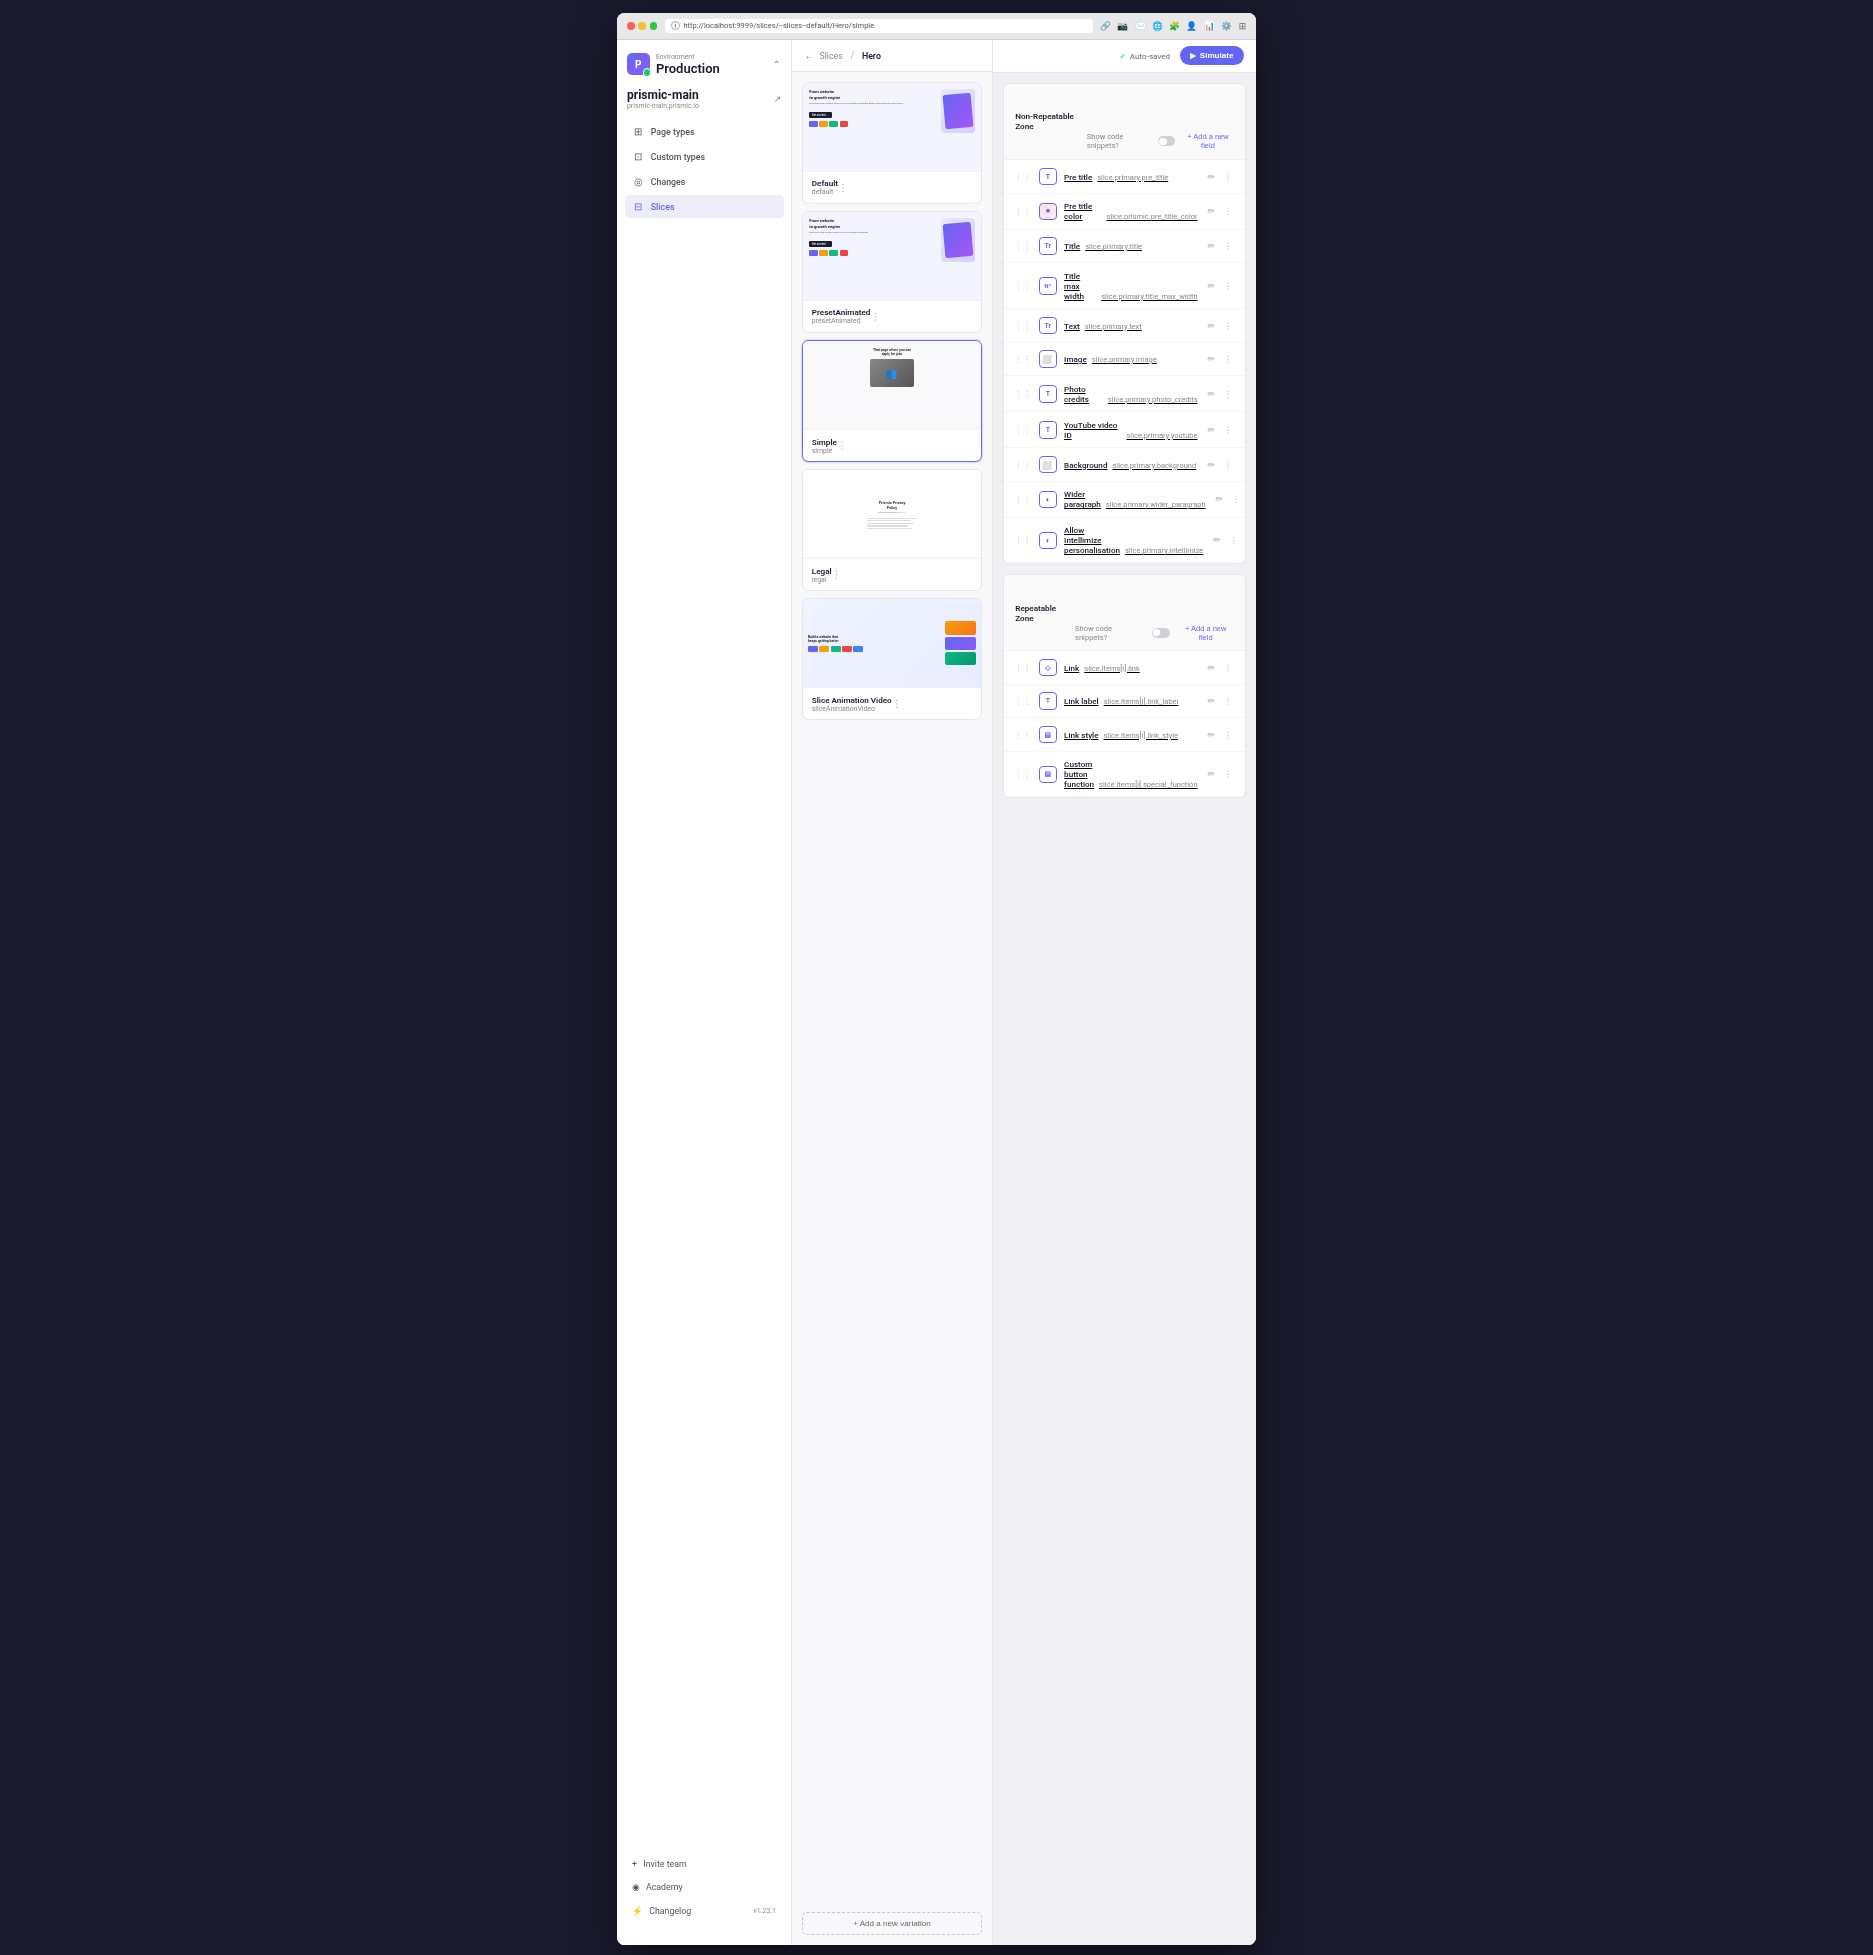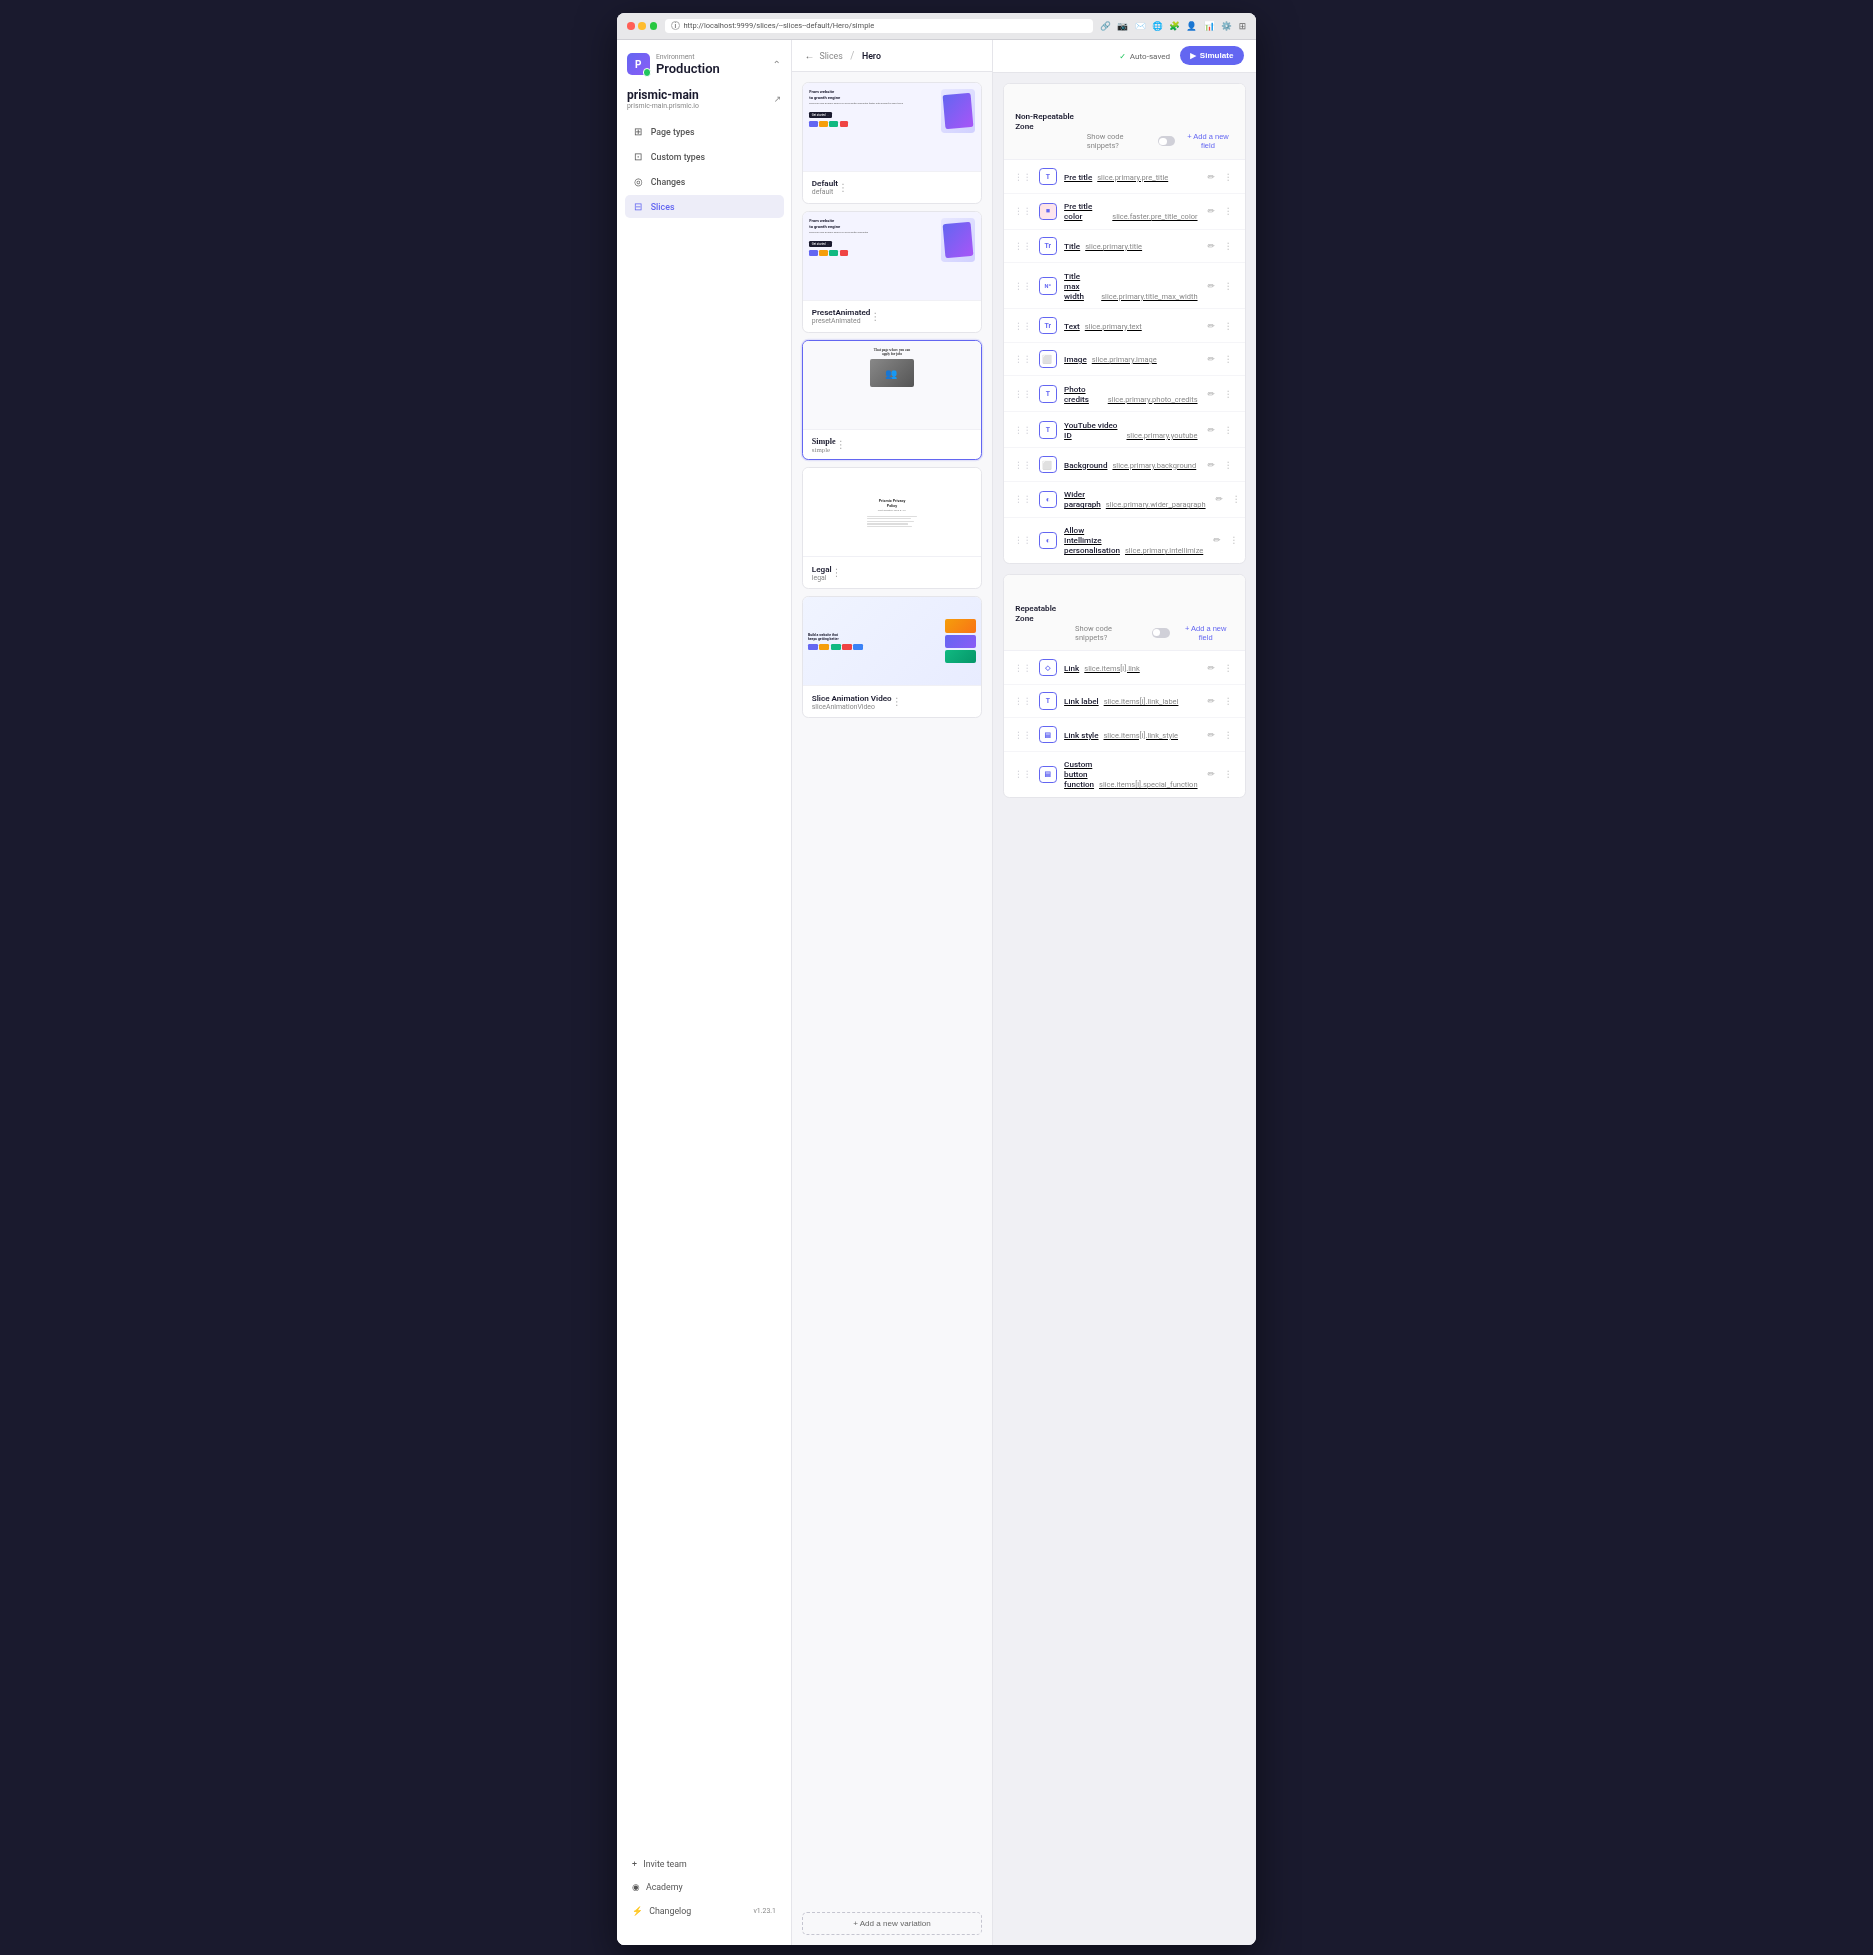--- a/index.html
+++ b/index.html
@@ -265,21 +265,20 @@
       background: white;
       border-radius: 6.3px;
       border: 0.6px solid #e5e5ea;
       overflow: hidden;
       cursor: pointer;
       transition: box-shadow 0.15s;
     }
     .slice-card.selected {
       border: 1.3px solid #6366f1;
       box-shadow: 0 0 0 1.3px rgba(99,102,241,0.15);
-      font-family: Liberation Serif, serif;
     }
     .slice-preview {
       height: 88px;
       background: #f8f9ff;
       display: flex;
       align-items: center;
       justify-content: center;
       overflow: hidden;
       position: relative;
     }
@@ -905,21 +904,21 @@
                 <span class="field-edit-btn">✏</span>
                 <span class="field-more-btn">⋮</span>
               </div>
             </div>
 
             <div class="field-row">
               <span class="field-drag-handle">⋮⋮</span>
               <div class="field-type-icon color-icon" style="background:linear-gradient(135deg,#fee2e2,#fce7f3);">■</div>
               <div class="field-name-group">
                 <span class="field-label">Pre title color</span>
-                <span class="field-api-id">slice.faster.pre_title_color</span>
+                <span class="field-api-id">slice.prismic.pre_title_color</span>
               </div>
               <div class="field-actions">
                 <span class="field-edit-btn">✏</span>
                 <span class="field-more-btn">⋮</span>
               </div>
             </div>
 
             <div class="field-row">
               <span class="field-drag-handle">⋮⋮</span>
               <div class="field-type-icon">Tr</div>

